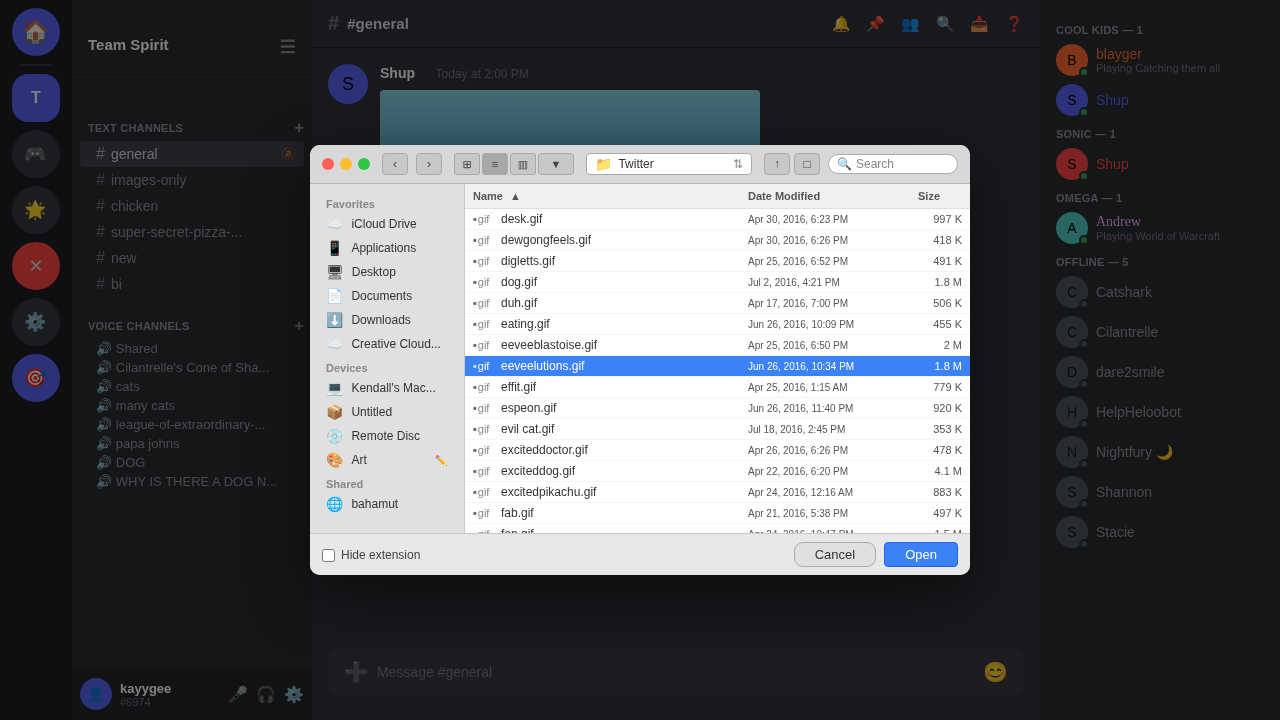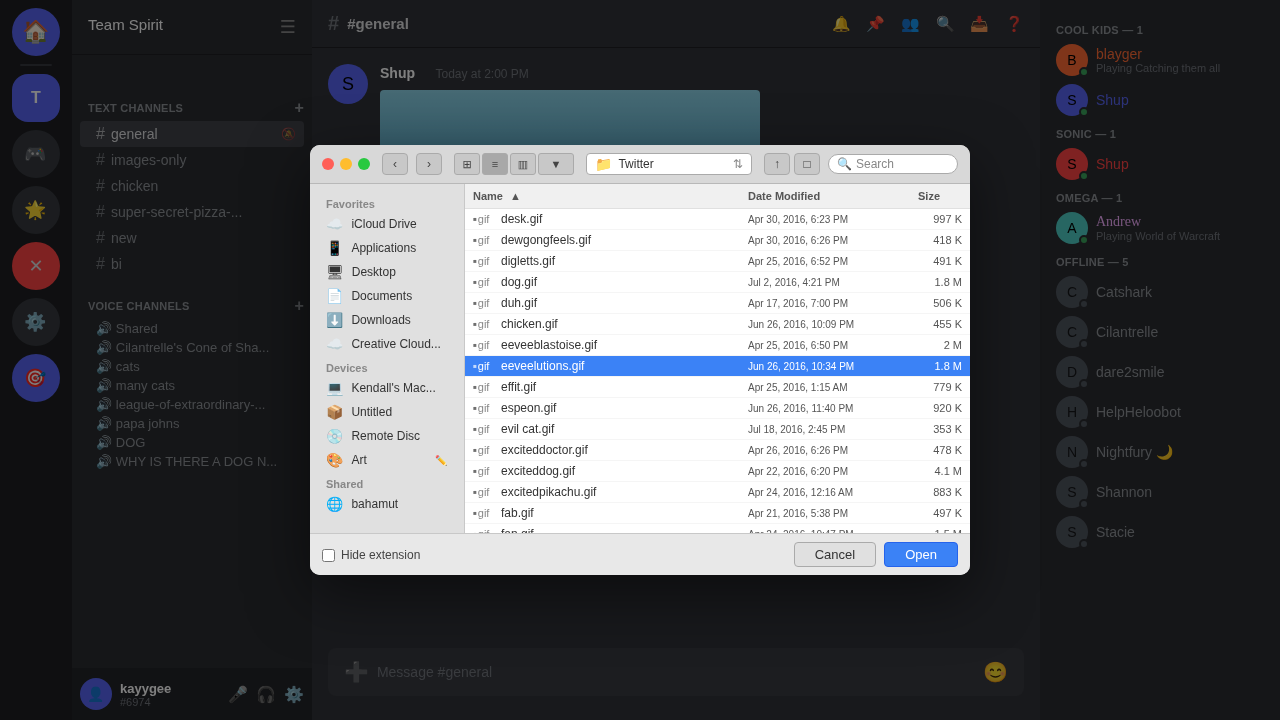--- a/index.html
+++ b/index.html
@@ -42,23 +42,24 @@
     .sidebar {
       width: 240px;
       background: #2b2d31;
       display: flex;
       flex-direction: column;
       flex-shrink: 0;
     }
     .sidebar-header {
       padding: 16px;
       border-bottom: 1px solid #1e1f22;
-      font-weight: 400;
+      font-weight: 700;
       font-size: 15px;
       color: #fff;
+      margin-top: 20px;
     }
     .channel-section {
       padding: 4px 0;
     }
     .channel-section-header {
       display: flex;
       align-items: center;
       justify-content: space-between;
       padding: 4px 8px 4px 16px;
       font-size: 11px;
@@ -463,20 +464,21 @@
     .btn-cancel, .btn-open {
       padding: 4px 20px;
       border-radius: 4px;
       font-size: 13px;
       cursor: pointer;
       border: 1px solid #aaa;
     }
     .btn-cancel {
       background: #e0e0e0;
       color: #333;
+      border-radius: 9px;
     }
     .btn-open {
       background: #3b82f6;
       color: #fff;
       border-color: #2563eb;
     }
 
     
     ::-webkit-scrollbar { width: 6px; }
     ::-webkit-scrollbar-track { background: transparent; }
@@ -867,21 +869,21 @@
     </div>
     <div class="file-name-cell">duh.gif</div>
     <div class="file-date">Apr 17, 2016, 7:00 PM</div>
     <div class="file-size">506 K</div>
   </div>
             <div class="file-row">
     <div class="file-icon-cell">
       <span style="font-size:12px;opacity:0.7;">▪</span>
       <span style="font-size:11px;margin-left:1px;color:#888;">gif</span>
     </div>
-    <div class="file-name-cell">chicken.gif</div>
+    <div class="file-name-cell">eating.gif</div>
     <div class="file-date">Jun 26, 2016, 10:09 PM</div>
     <div class="file-size">455 K</div>
   </div>
             <div class="file-row">
     <div class="file-icon-cell">
       <span style="font-size:12px;opacity:0.7;">▪</span>
       <span style="font-size:11px;margin-left:1px;color:#888;">gif</span>
     </div>
     <div class="file-name-cell">eeveeblastoise.gif</div>
     <div class="file-date">Apr 25, 2016, 6:50 PM</div>

